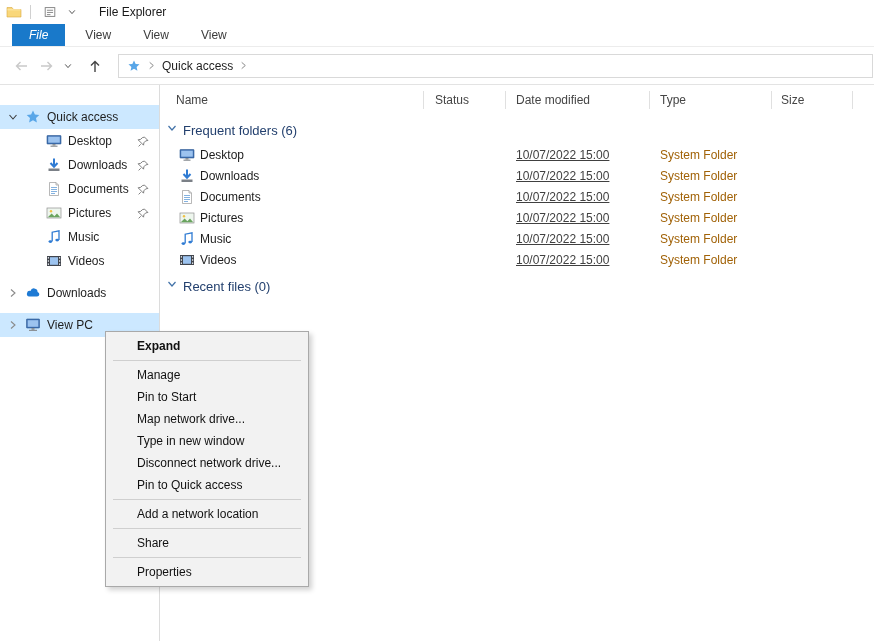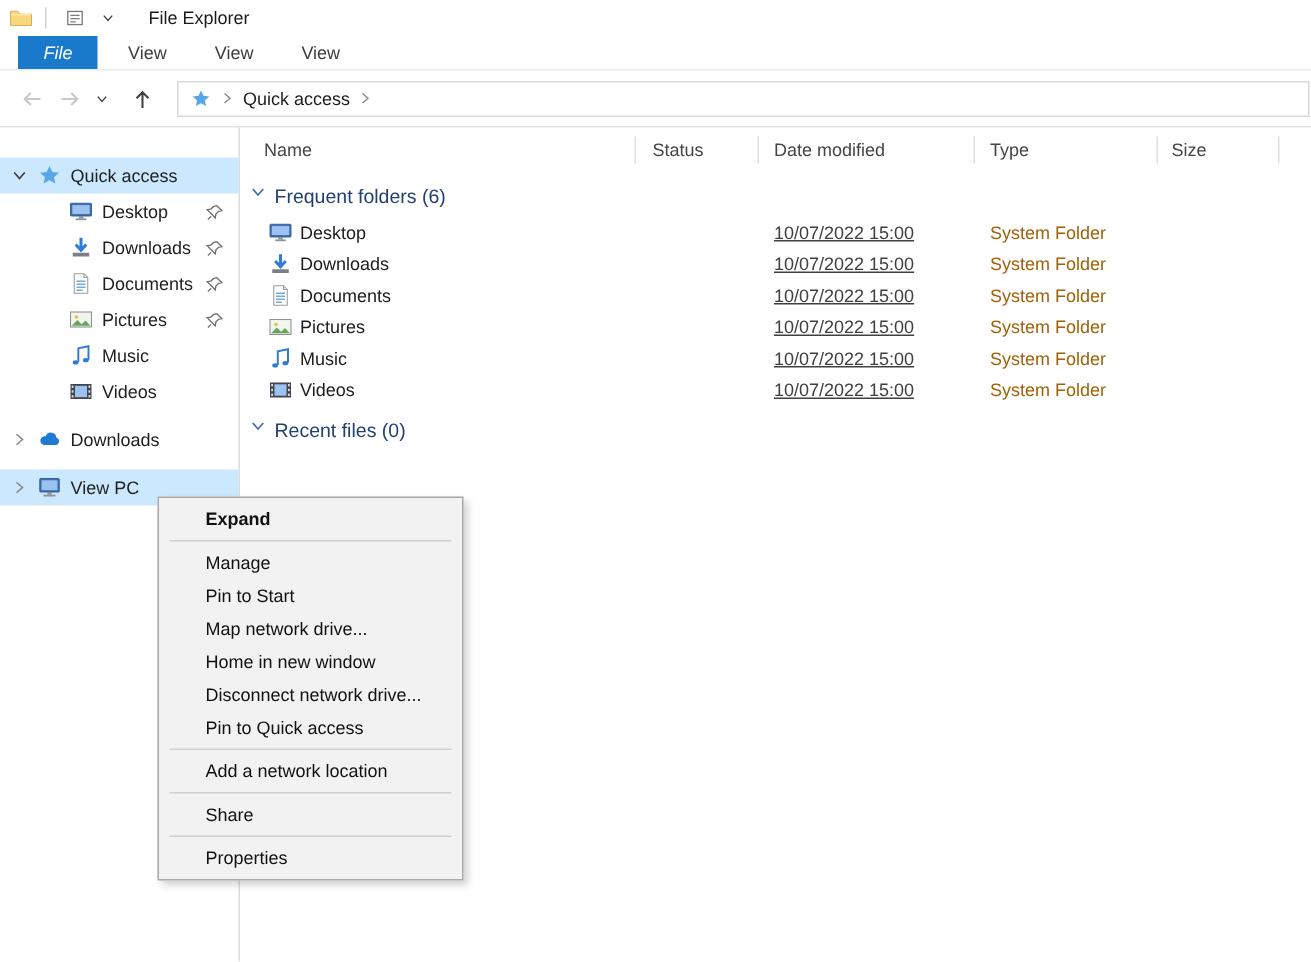--- a/index.html
+++ b/index.html
@@ -401,21 +401,21 @@
       </div>
     </div>
   </div>
 
   <div class="cmenu">
     <div class="cmi bold">Expand</div>
     <div class="csep"></div>
     <div class="cmi">Manage</div>
     <div class="cmi">Pin to Start</div>
     <div class="cmi">Map network drive...</div>
-    <div class="cmi">Home in new window</div>
+    <div class="cmi">Type in new window</div>
     <div class="cmi">Disconnect network drive...</div>
     <div class="cmi">Pin to Quick access</div>
     <div class="csep"></div>
     <div class="cmi">Add a network location</div>
     <div class="csep"></div>
     <div class="cmi">Share</div>
     <div class="csep"></div>
     <div class="cmi">Properties</div>
   </div>
 

